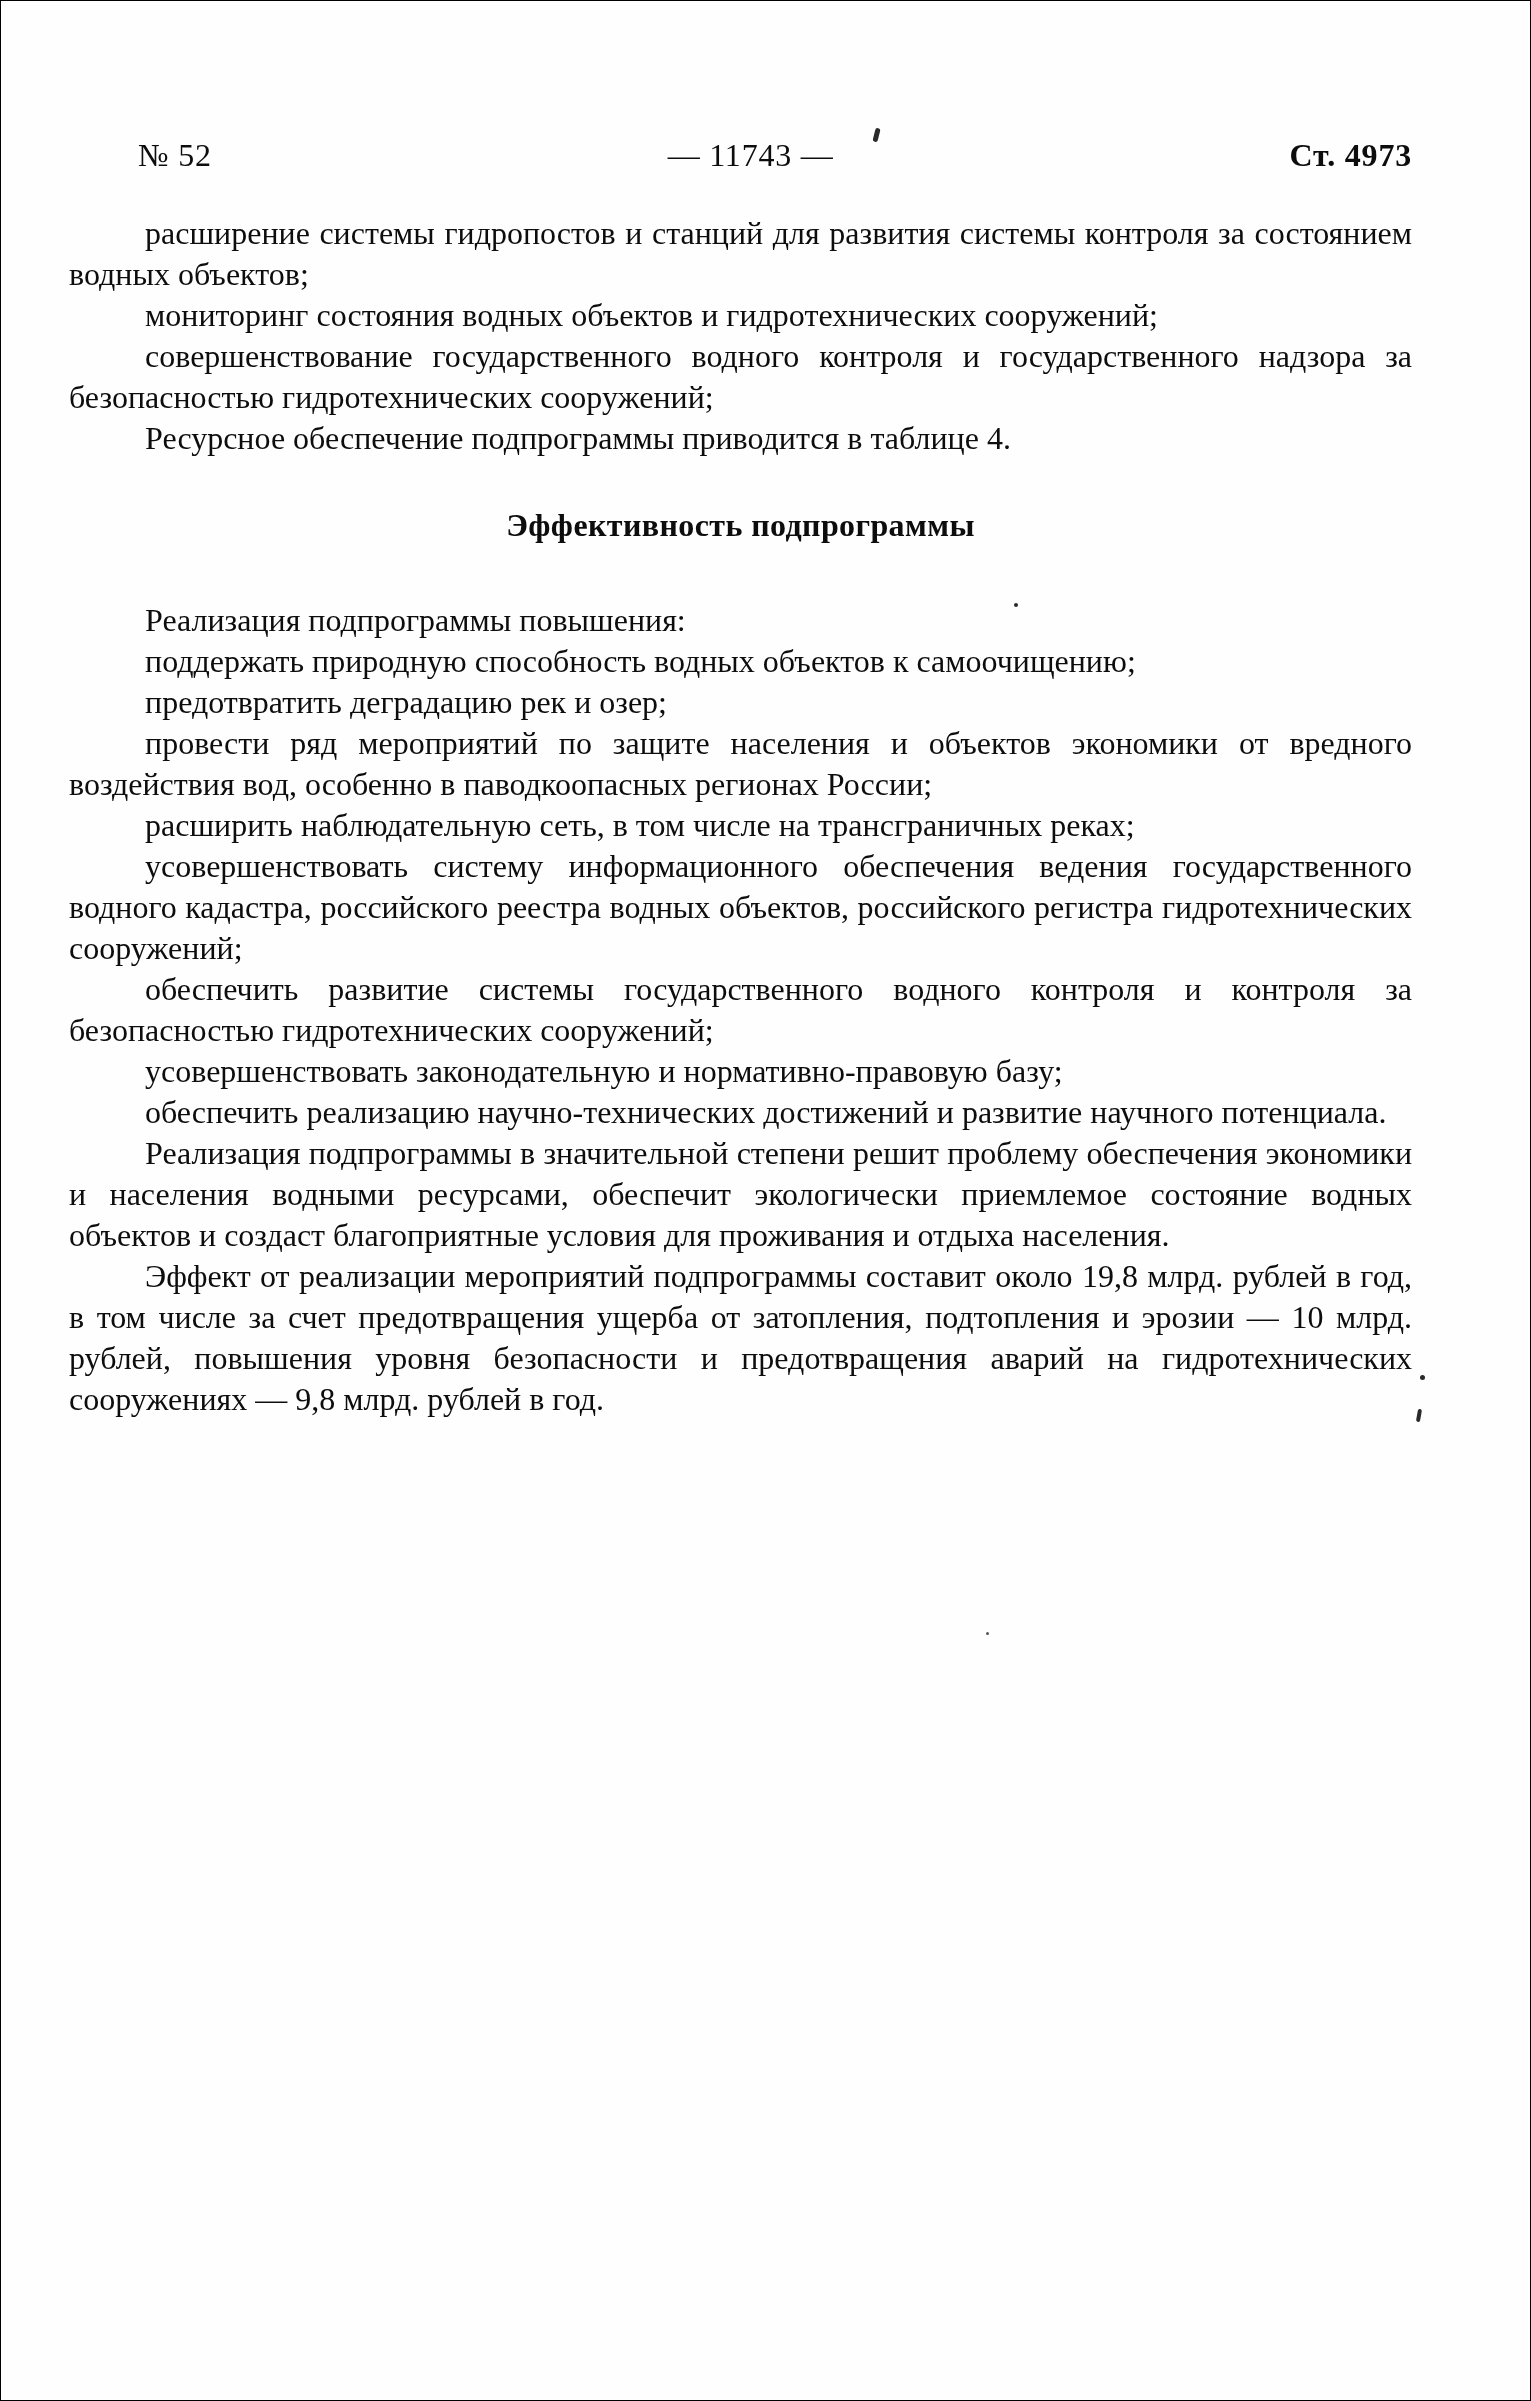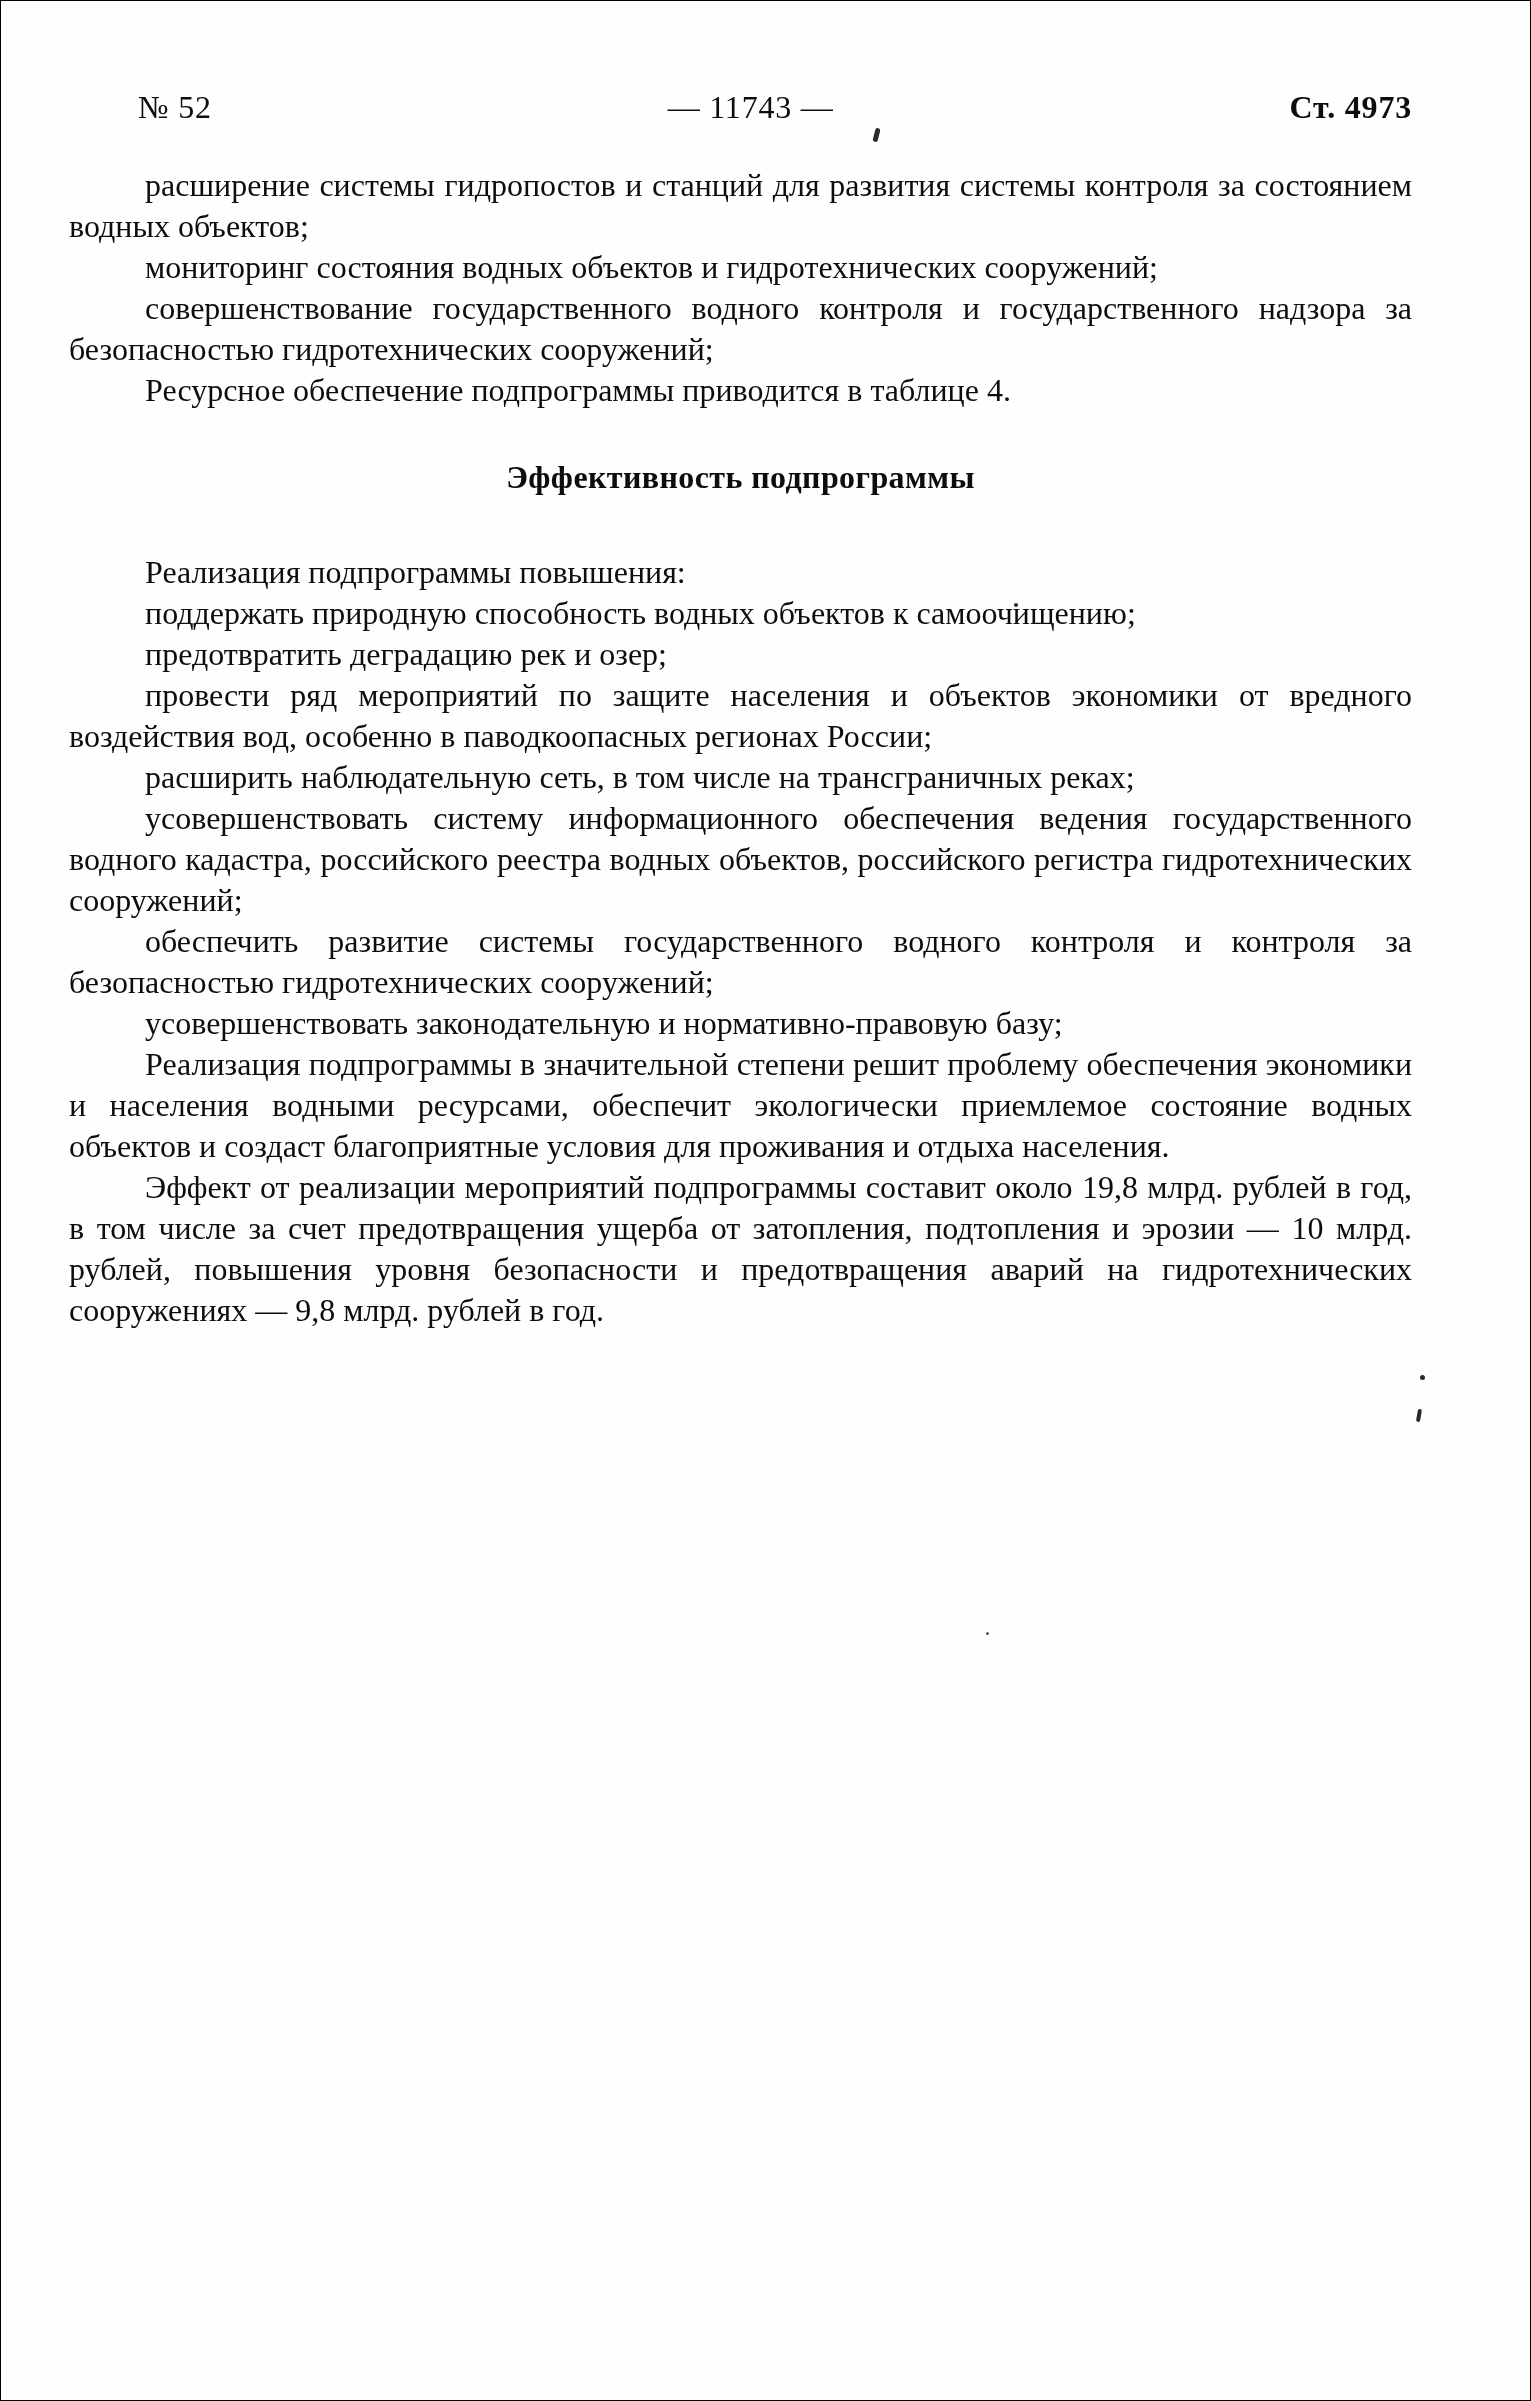--- a/index.html
+++ b/index.html
@@ -19,20 +19,21 @@
     color: #0d0d0d;
     overflow: hidden;
   }
   .page-header {
     display: flex;
     justify-content: space-between;
     align-items: baseline;
     padding: 88px 118px 0 137px;
     font-size: 32px;
     line-height: 37px;
+    margin-top: 48px;
   }
   .page-header .issue { font-weight: 400; letter-spacing: 0.8px; }
   .page-header .pageno { font-weight: 400; letter-spacing: 0.8px; }
   .page-header .article { font-weight: 700; letter-spacing: 0.8px; }
   .page-body {
     margin-top: 39px;
     padding: 0 118px 0 68px;
     font-size: 32px;
     line-height: 41px;
     text-align: justify;
@@ -84,20 +85,21 @@
     <h2 class="section-heading">Эффективность подпрограммы</h2>
 
     <p class="para">Реализация подпрограммы повышения:</p>
     <p class="para">поддержать природную способность водных объектов к самоочищению;</p>
     <p class="para">предотвратить деградацию рек и озер;</p>
     <p class="para">провести ряд мероприятий по защите населения и объектов экономики от вредного воздействия вод, особенно в паводкоопасных регионах России;</p>
     <p class="para">расширить наблюдательную сеть, в том числе на трансграничных реках;</p>
     <p class="para">усовершенствовать систему информационного обеспечения ведения государственного водного кадастра, российского реестра водных объектов, российского регистра гидротехнических сооружений;</p>
     <p class="para">обеспечить развитие системы государственного водного контроля и контроля за безопасностью гидротехнических сооружений;</p>
     <p class="para">усовершенствовать законодательную и нормативно-правовую базу;</p>
+    <p class="para">обеспечить реализацию научно-технических достижений и развитие научного потенциала.</p>
     <p class="para">Реализация подпрограммы в значительной степени решит проблему обеспечения экономики и населения водными ресурсами, обеспечит экологически приемлемое состояние водных объектов и создаст благоприятные условия для проживания и отдыха населения.</p>
     <p class="para">Эффект от реализации мероприятий подпрограммы составит около 19,8 млрд. рублей в год, в том числе за счет предотвращения ущерба от затопления, подтопления и эрозии — 10 млрд. рублей, повышения уровня безопасности и предотвращения аварий на гидротехнических сооружениях — 9,8 млрд. рублей в год.</p>
   </main>
 
   <span class="artifact tick a1"></span>
   <span class="artifact dot a2"></span>
   <span class="artifact dot a3"></span>
   <span class="artifact tick a4"></span>
   <span class="artifact dot a5"></span>
 

